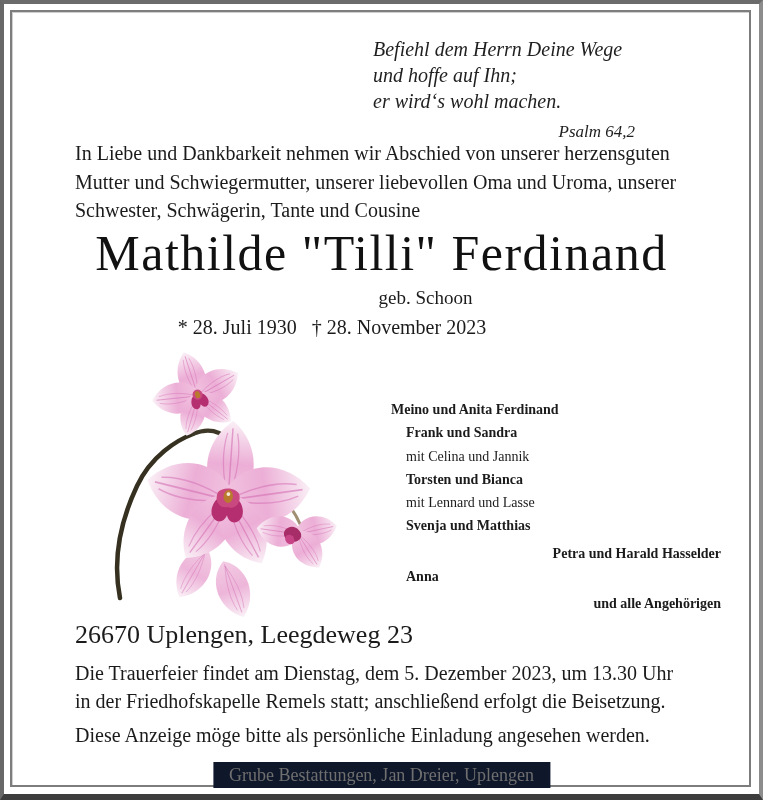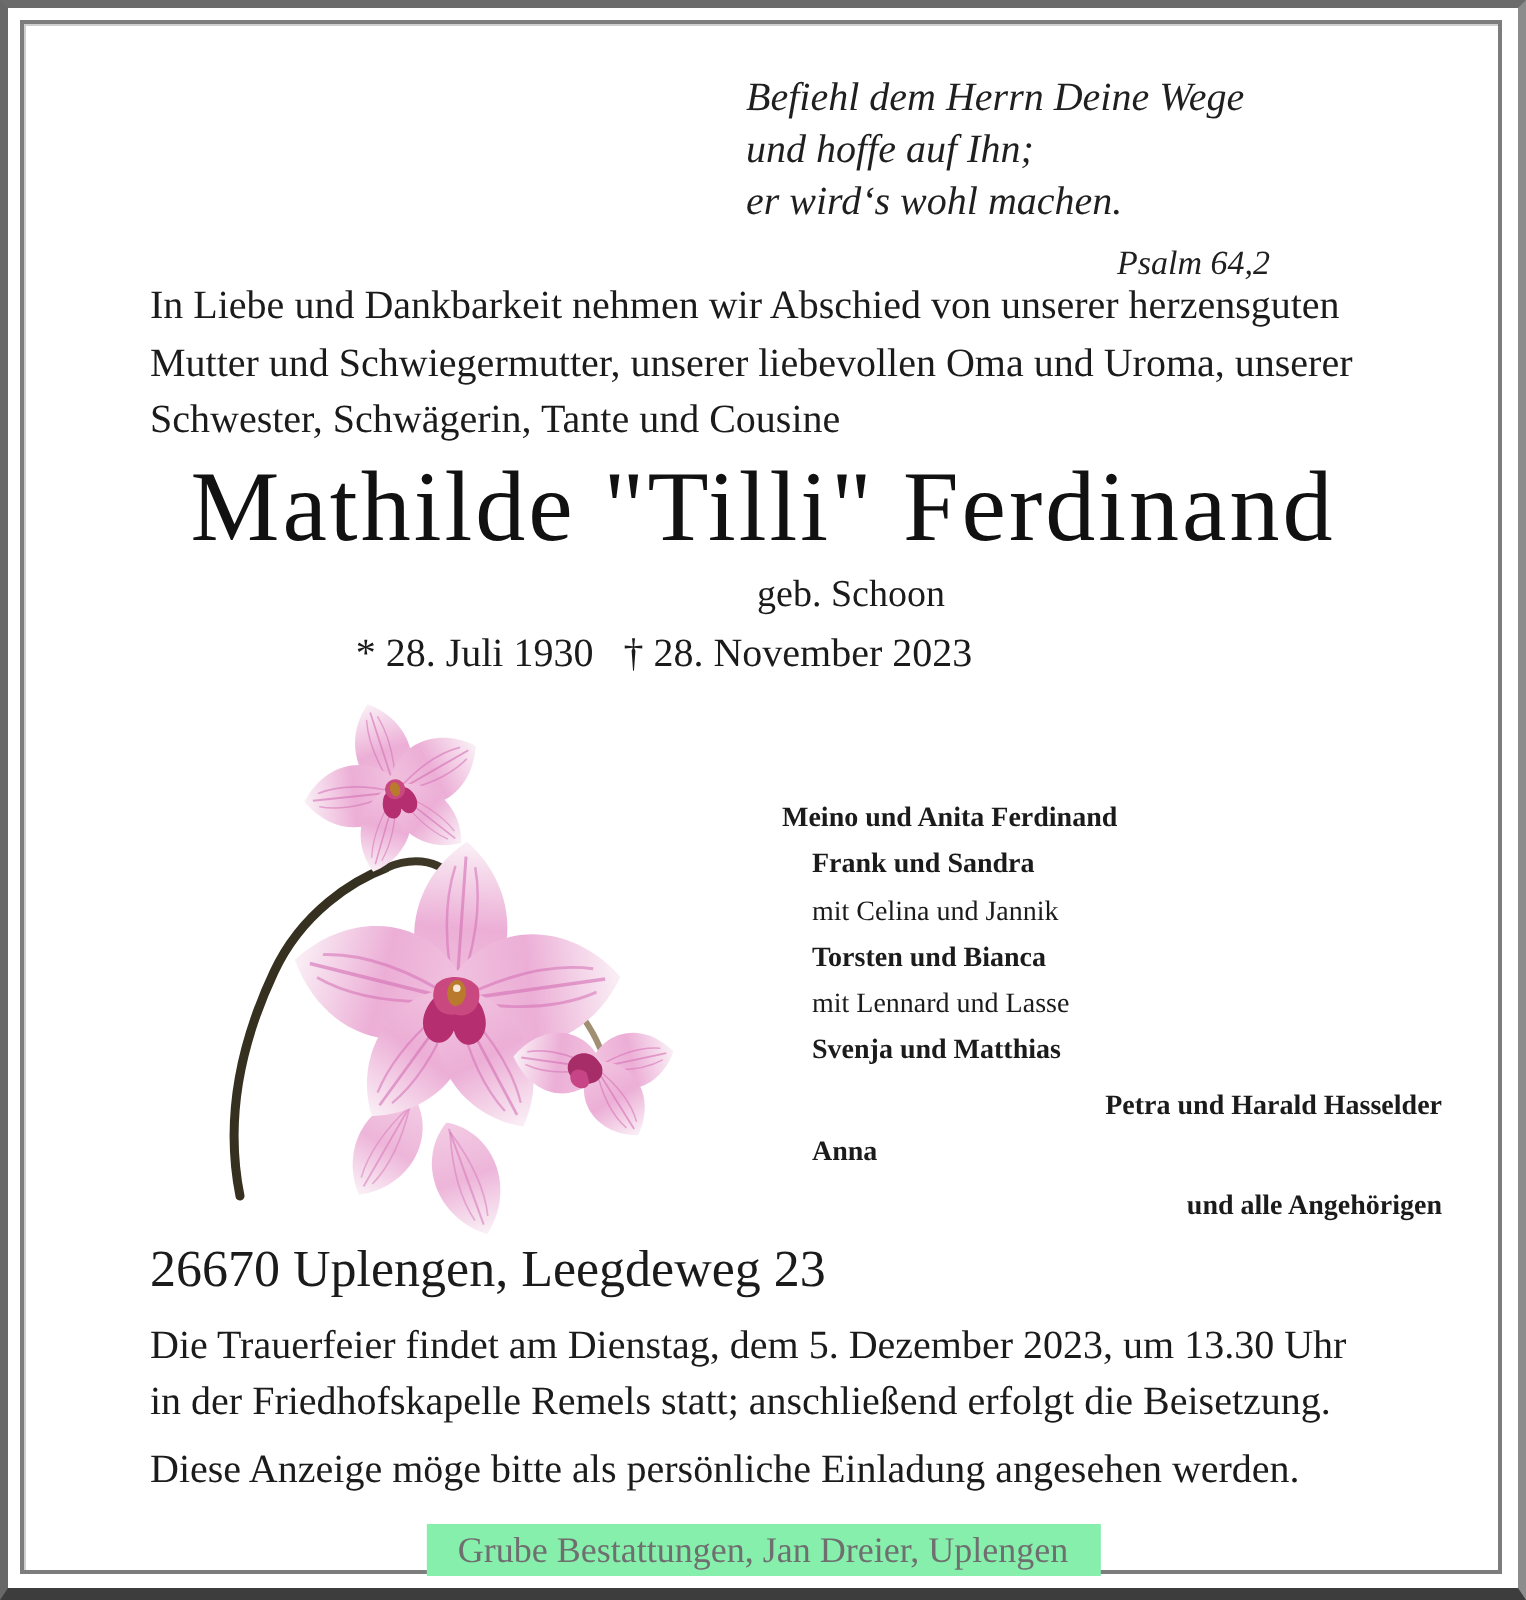--- a/index.html
+++ b/index.html
@@ -52,21 +52,21 @@
   }
   .mourners .row{display:block;}
   .mourners .b{font-weight:bold;}
   .mourners .ind{padding-left:15px;}
   .mourners .gap{margin-top:4px;text-align:right;}
   .address{position:absolute;left:75px;top:623px;font-size:26px;line-height:24px;}
   .event{position:absolute;left:75px;top:659px;width:650px;font-size:20px;line-height:28px;}
   .invitation{position:absolute;left:75px;top:723px;width:650px;font-size:20px;line-height:24px;}
   .footer-label{
     position:absolute;left:50%;transform:translateX(-50%);top:762px;
-    background:#86efac;padding:0 16px;z-index:3;white-space:nowrap;
+    background:#0f172a;padding:0 16px;z-index:3;white-space:nowrap;
     font-size:18px;line-height:26px;color:#6f6f6f;
   }
 </style>
 </head>
 <body>
 
 <div class="page">
 
   <div class="outer-band"></div>
   <div class="frame"></div>

